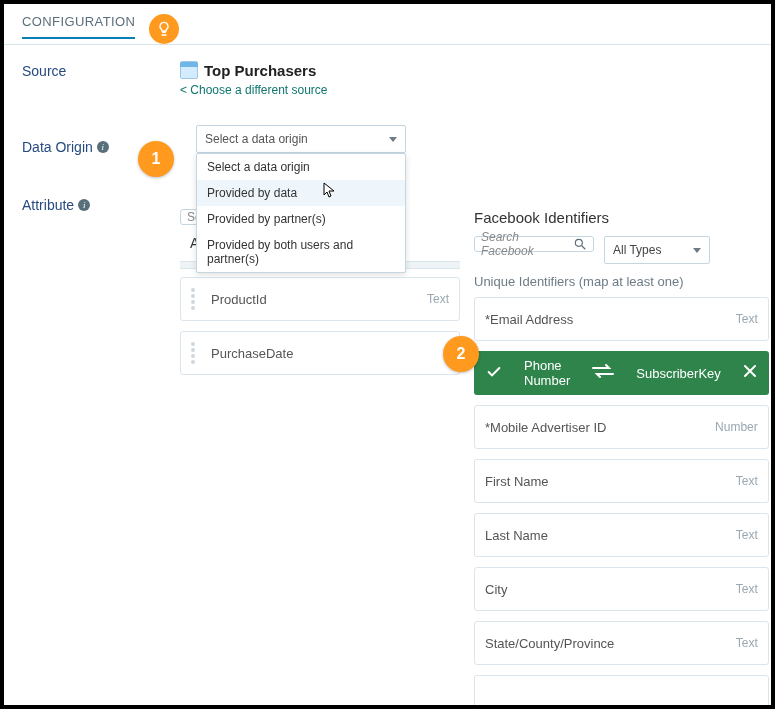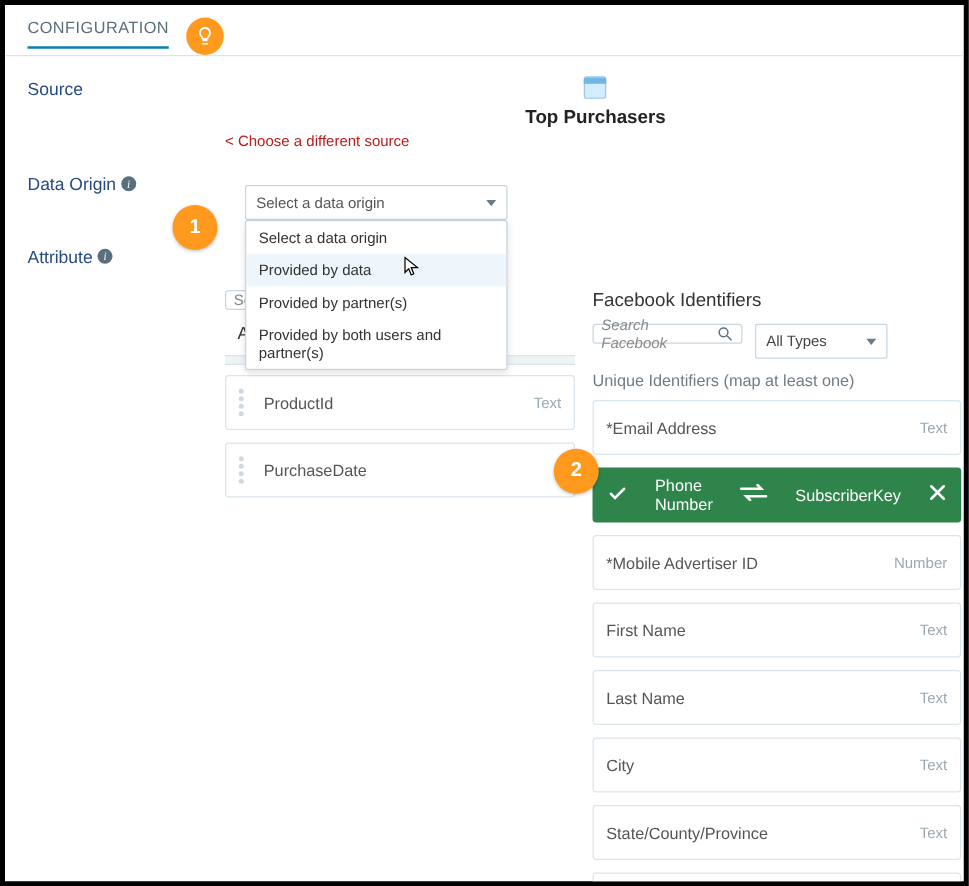--- a/index.html
+++ b/index.html
@@ -58,31 +58,31 @@
     display: flex; align-items: center; gap: 4px;
   }
   .info-dot {
     display: inline-flex;
     width: 12px; height: 12px; border-radius: 50%;
     background: #5a6f7c; color: #fff;
     font-size: 9px; align-items: center; justify-content: center;
     font-family: Georgia, serif; font-style: italic;
   }
   .rightcol { flex: 1; position: relative; }
-  .src-row { display: flex; align-items: center; gap: 6px; margin-top: 2px; flex-direction: column; }
+  .src-row { display: flex; align-items: center; gap: 6px; margin-top: 2px; }
   .src-name { font-weight: 700; font-size: 15px; color: #222; }
   .src-icon {
     width: 18px; height: 18px;
     background: linear-gradient(#d4ecff,#d4ecff);
     border: 1px solid #9cc8e8;
     border-radius: 2px;
     position: relative;
   }
   .src-icon::before { content:""; position:absolute; left:-1px; right:-1px; top:0; height:5px; background:#6fb6e6; border-radius:2px 2px 0 0; }
-  .choose-link { color: #b91c1c; font-size: 12px; margin-top: 4px; display: inline-block; }
+  .choose-link { color: #0f766e; font-size: 12px; margin-top: 4px; display: inline-block; }
   .select-box {
     width: 210px;
     height: 28px;
     border: 1px solid #c6d6e1;
     border-radius: 2px;
     display: flex; align-items: center; justify-content: space-between;
     padding: 0 8px;
     font-size: 12px;
     color: #555;
     background: #fff;

